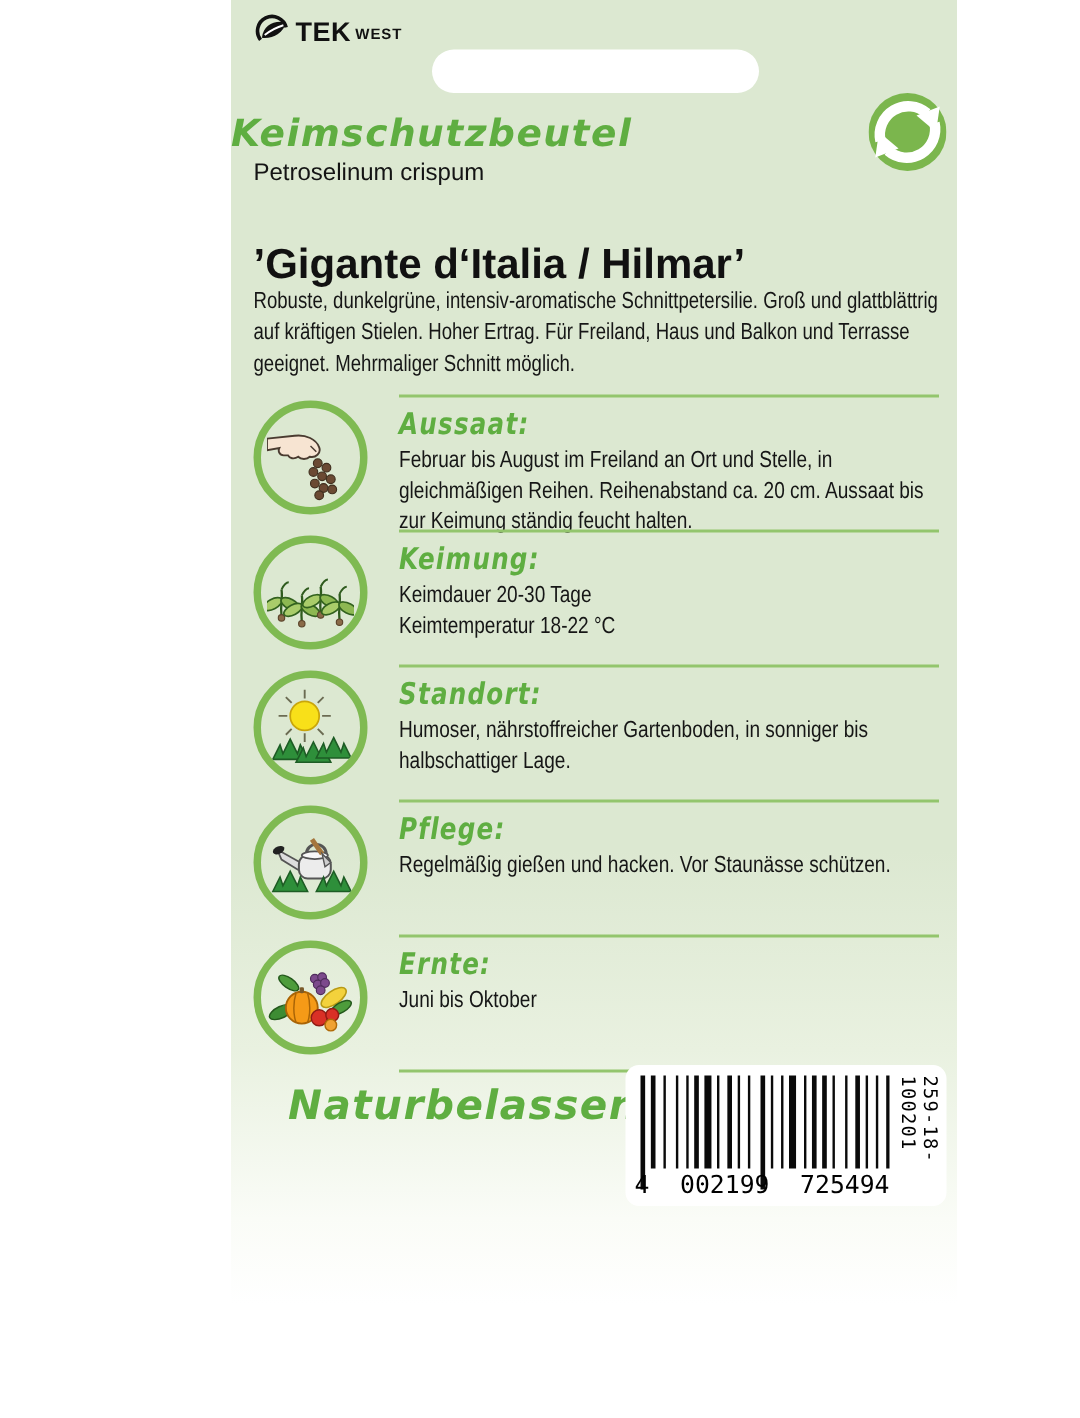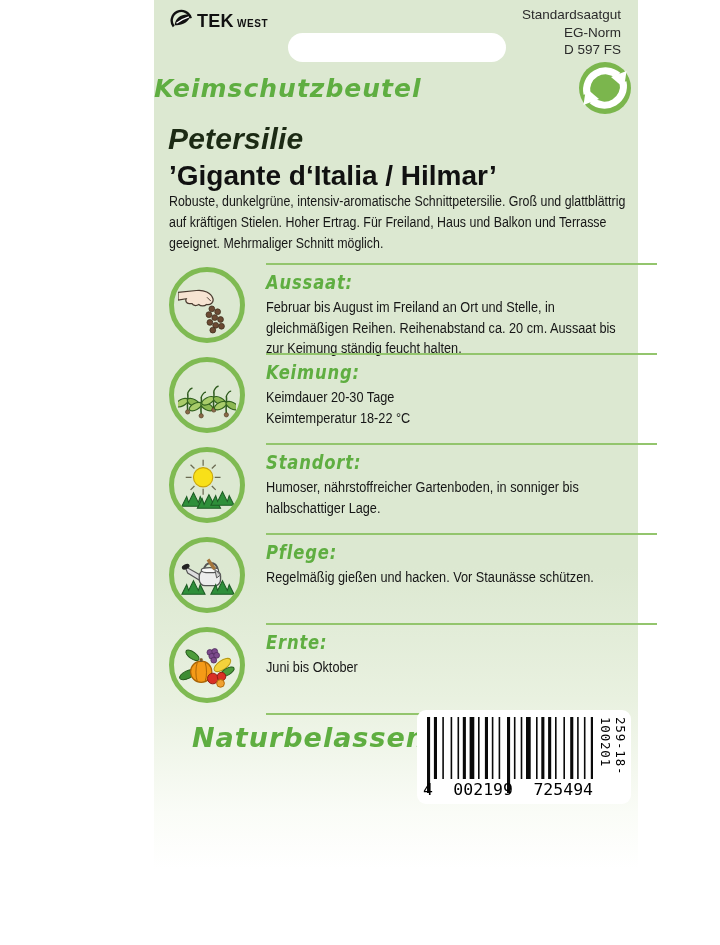--- a/index.html
+++ b/index.html
@@ -22,21 +22,21 @@
   .script{font-family:"DejaVu Sans", sans-serif;font-style:italic;font-weight:bold;color:var(--heading_green,#62b045);}
   .bag-type{position:absolute;left:0;top:74px;width:100%;text-align:left;font-size:25px;letter-spacing:1px;}
   .green-dot{position:absolute;left:425px;top:62px;width:52px;height:52px;}
   
   .botanical{position:absolute;left:15px;top:107px;font-size:16px;color:#141414;}
   .title{position:absolute;left:14px;top:122px;font-size:30px;font-weight:bold;font-style:italic;color:var(--title_dark,#1c2a14);letter-spacing:.2px;}
   .variety{position:absolute;left:15px;top:160px;font-size:28px;font-weight:bold;color:#111;}
   .descr{position:absolute;left:15px;top:190px;width:588px;font-size:15.5px;line-height:21px;color:#161616;
     transform:scaleX(0.80);transform-origin:0 0;}
   
-  .section{position:absolute;left:0;width:100%;height:90px;padding-left:31px;}
+  .section{position:absolute;left:0;width:100%;height:90px;}
   .section .divider{position:absolute;left:112px;right:12px;top:0;border-top:2px solid var(--line_green,#93c56d);}
   .final-divider{position:absolute;left:112px;right:12px;top:713px;border-top:2px solid var(--line_green,#93c56d);}
   .sec-circle{position:absolute;left:15px;top:4px;width:66px;height:66px;border:5px solid var(--circle_green,#7fba52);
     border-radius:50%;display:flex;align-items:center;justify-content:center;overflow:hidden;}
   .sec-text{position:absolute;left:112px;top:7px;width:452px;transform:scaleX(0.82);transform-origin:0 0;}
   .sec-title{font-size:20px;letter-spacing:1px;}
   .sec-body{margin-top:3px;font-size:15.5px;line-height:20.5px;color:#161616;white-space:pre-line;}
   
   .claim{position:absolute;left:38px;top:722px;font-size:27px;letter-spacing:1px;}
   .barcode-box{position:absolute;left:263px;top:710px;width:214px;height:94px;background:#ffffff;border-radius:9px;}
@@ -56,39 +56,36 @@
       <svg width="24" height="24" viewBox="0 0 26 26">
         <path d="M4 19 A10.5 10.5 0 1 1 22.5 10" fill="none" stroke="#111" stroke-width="2.6"></path>
         <path d="M5 17.5 C6 8.5 14 4.5 22.5 6.5 C20.5 14.5 12 18.5 5 17.5 Z" fill="#111"></path>
         <path d="M7 15.5 C11 12.5 15.5 10 20.5 8.5" stroke="#fff" stroke-width="1.4" fill="none"></path>
       </svg>
     </span>
     <span class="tek">TEK</span>
     <span class="west">WEST</span>
   </div>
 
-  <div class="cert">Standardsaatgut
-EG-Norm
-D 597 FS</div>
 
   <div class="hang-hole"></div>
 
   <div class="bag-type script">Keimschutzbeutel</div>
 
   <div class="green-dot">
     <svg width="52" height="52" viewBox="0 0 52 52">
       <circle cx="26" cy="26" r="26" fill="#7bb64d"></circle>
       <path d="M8 32 A19 19 0 0 1 39 13.5" stroke="#ffffff" stroke-width="7" fill="none"></path>
       <polygon points="47.5,9 45,26 32,15" fill="#ffffff"></polygon>
       <path d="M44 20 A19 19 0 0 1 13 38.5" stroke="#ffffff" stroke-width="7" fill="none"></path>
       <polygon points="4.5,43 7,26 20,37" fill="#ffffff"></polygon>
     </svg>
   </div>
 
-  <div class="title">Petersilie</div>
+  <div class="botanical">Petroselinum crispum</div>
   <div class="variety">’Gigante d‘Italia / Hilmar’</div>
   <div class="descr">Robuste, dunkelgrüne, intensiv-aromatische Schnittpetersilie. Groß und glattblättrig auf kräftigen Stielen. Hoher Ertrag. Für Freiland, Haus und Balkon und Terrasse geeignet. Mehrmaliger Schnitt möglich.</div>
 
   <div class="section" style="top:263px">
     <div class="divider"></div>
     <div class="sec-circle">
       <svg width="58" height="58" viewBox="0 0 60 60">
         <path d="M0 17 L19 15 C27 14 34 17.5 36 23 C37.5 27 33.5 30.5 29.5 29.5 C27.5 31.5 23.5 31.5 21.5 29.5 C18.5 31.5 15.5 30.5 14.5 28.5 L11.5 28.5 C8.5 28.5 7.5 25.5 8.5 23.5 L0 25 Z" fill="#f7e4d2" stroke="#4a3b30" stroke-width="1.3"></path>
         <path d="M30 22 L34 26" stroke="#4a3b30" stroke-width="1" fill="none"></path>
         <g fill="#6b4a33" stroke="#41301f" stroke-width="0.8">

